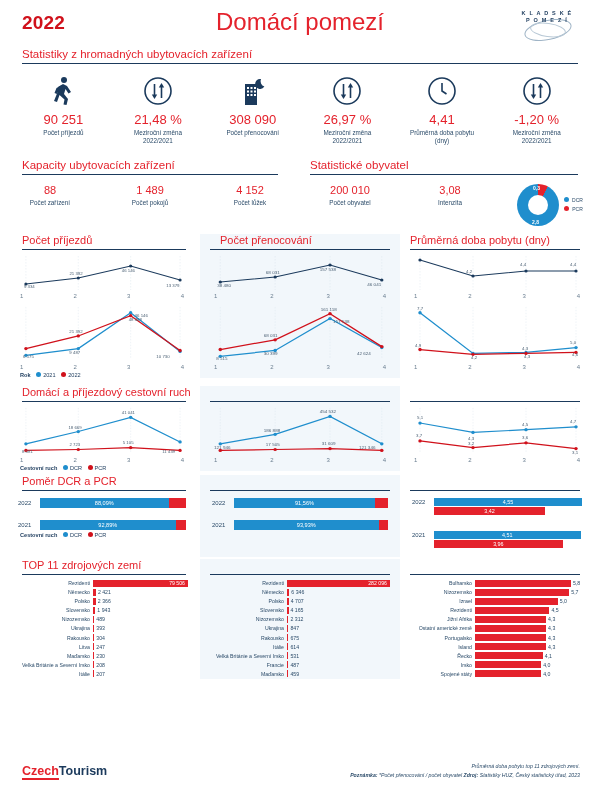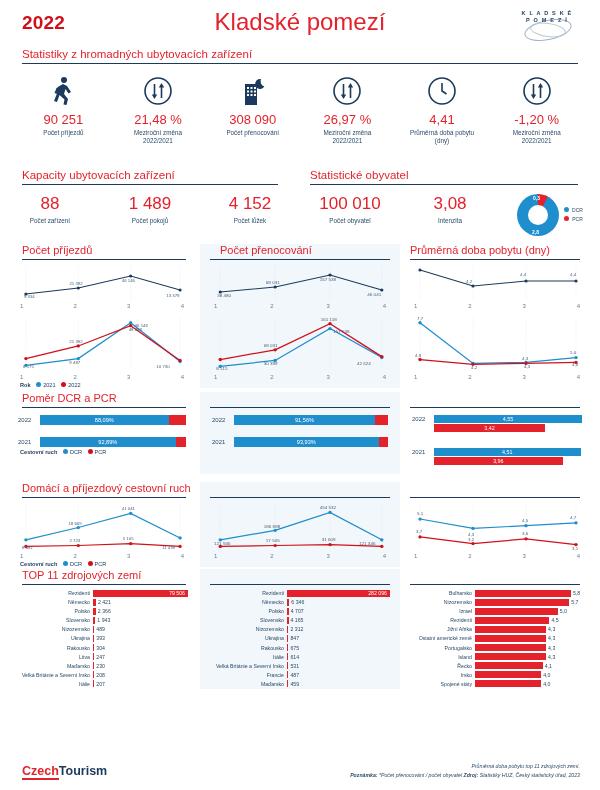--- a/index.html
+++ b/index.html
@@ -23,29 +23,29 @@
   .rule{height:0;border-top:1.6px solid #1b3a5c;margin:3px 22px 0 22px;}
 
   
   .kpis{display:flex;margin:10px 16px 0 16px;}
   .kpi{flex:1;text-align:center;}
   .kpi .ic{height:34px;display:flex;align-items:center;justify-content:center;}
   .kpi .val{color:#e4222c;font-size:13px;margin-top:4px;}
   .kpi .lab{color:#2b4b69;font-size:6.3px;line-height:8px;margin-top:2px;}
 
   
-  .dual{display:flex;margin-top:22px;}
+  .dual{display:flex;margin-top:12px;}
   .dual .col{flex:1;}
   .dual .col .sechead{padding-left:22px;}
   .dual .col.right .sechead{padding-left:10px;}
   .dual .col.right .rule{margin-left:10px;margin-right:22px;}
 
   .statrow{display:flex;margin-top:9px;}
   .stat{flex:1;text-align:center;}
-  .stat .v{color:#e4222c;font-size:17px;}
+  .stat .v{color:#e4222c;font-size:11px;}
   .stat .l{color:#2b4b69;font-size:6.3px;line-height:8px;margin-top:3px;}
 
   .donutwrap{display:flex;align-items:center;justify-content:center;gap:5px;}
   .donut{position:relative;width:42px;height:42px;border-radius:50%;
          background:conic-gradient(#e4222c 0deg 28deg,#1f8ecd 28deg 360deg);}
   .donut:after{content:"";position:absolute;left:11px;top:11px;width:20px;height:20px;border-radius:50%;background:#fff;}
   .donut .dl{position:absolute;font-size:5px;color:#fff;font-weight:bold;}
   .donut .dl.a{top:1px;left:16px;}
   .donut .dl.b{bottom:1px;left:15px;}
   .dlegend{font-size:5px;line-height:9px;color:#2b4b69;}
@@ -107,21 +107,21 @@
   .notes{position:absolute;right:20px;bottom:4px;text-align:right;font-size:5.2px;color:#2b4b69;line-height:9px;font-style:italic;}
   .notes b{font-style:italic;}
 </style>
 </head>
 <body>
 
 <div class="page">
 
   <div class="hdr">
     <div class="year">2022</div>
-    <div class="maintitle">Kladské pomezí</div>
+    <div class="maintitle">Domácí pomezí</div>
     <div class="logo">
       <div class="swirl"></div>
       <div class="swirl2"></div>
       <div class="lgtxt">K L A D S K É</div>
       <div class="lgtxt">P O M E Z Í</div>
     </div>
   </div>
   <div class="sechead">Statistiky z hromadných ubytovacích zařízení</div>
   <div class="rule"></div>
 
@@ -255,21 +255,21 @@
           <div class="l">Počet lůžek</div>
         </div>
       </div>
     </div>
 
     <div class="col right">
       <div class="sechead">Statistické obyvatel</div>
       <div class="rule"></div>
       <div class="statrow">
         <div class="stat">
-          <div class="v">100 010</div>
+          <div class="v">200 010</div>
           <div class="l">Počet obyvatel</div>
         </div>
         <div class="stat">
           <div class="v">3,08</div>
           <div class="l">Intenzita</div>
         </div>
         <div class="stat">
           <div class="donutwrap">
             <div class="donut">
               <div class="dl a">0,3</div>
@@ -491,20 +491,160 @@
               <circle cx="164" cy="49" r="1.7"></circle>
             </g>
           <g font-size="4.4" fill="#4a5f73" font-family="Liberation Sans">
             <text x="5" y="5">7,7</text>
             <text x="59" y="56">4,2</text>
             <text x="110" y="46">4,3</text>
             <text x="158" y="40">5,0</text>
             <text x="3" y="43">4,9</text>
             <text x="112" y="55">4,3</text>
             <text x="160" y="53">4,6</text>
+          </g>
+        </svg>
+        <div class="xaxis">
+          <span>1</span>
+          <span>2</span>
+          <span>3</span>
+          <span>4</span>
+        </div>
+      </div>
+      <div class="legend" style="visibility:hidden">&nbsp;</div>
+    </div>
+  </div>
+
+  <div class="grid">
+    <div class="gcol left">
+      <div class="panel-title">Domácí a příjezdový cestovní ruch</div>
+      <div class="panel-rule"></div>
+      <div class="chart">
+        <svg viewBox="0 0 170 55" preserveAspectRatio="none" height="52">
+          <g stroke="#dde6ee" stroke-width="0.5" stroke-dasharray="1.5,1.5">
+            <line x1="8" y1="2" x2="8" y2="49"></line>
+              <line x1="61" y1="2" x2="61" y2="49"></line>
+            <line x1="114" y1="2" x2="114" y2="49"></line>
+              <line x1="164" y1="2" x2="164" y2="49"></line>
+          </g>
+          <polyline points="8,40 61,27 114,12 164,38" fill="none" stroke="#1f8ecd" stroke-width="1.3"></polyline>
+          <polyline points="8,47 61,46 114,44 164,47" fill="none" stroke="#d0111b" stroke-width="1.3"></polyline>
+          <g fill="#1f8ecd">
+              <circle cx="8" cy="40" r="1.7"></circle>
+              <circle cx="61" cy="27" r="1.7"></circle>
+              <circle cx="114" cy="12" r="1.7"></circle>
+              <circle cx="164" cy="38" r="1.7"></circle>
+            </g>
+          <g fill="#d0111b">
+              <circle cx="8" cy="47" r="1.7"></circle>
+              <circle cx="61" cy="46" r="1.7"></circle>
+              <circle cx="114" cy="44" r="1.7"></circle>
+              <circle cx="164" cy="47" r="1.7"></circle>
+            </g>
+          <g font-size="4.4" fill="#4a5f73" font-family="Liberation Sans">
+            <text x="4" y="50">8 081</text>
+            <text x="51" y="24">18 669</text>
+            <text x="105" y="8">41 041</text>
+            <text x="146" y="50">11 439</text>
+            <text x="52" y="42">2 723</text>
+            <text x="106" y="40">5 105</text>
+          </g>
+        </svg>
+        <div class="xaxis">
+          <span>1</span>
+          <span>2</span>
+          <span>3</span>
+          <span>4</span>
+        </div>
+      </div>
+      <div class="legend">
+        <span style="font-weight:bold;margin:0">Cestovní ruch</span>
+        <i style="background:#1f8ecd;margin-left:4px"></i><span style="margin-left:0">DCR</span>
+        <i style="background:#d0111b;margin-left:4px"></i><span style="margin-left:0">PCR</span>
+      </div>
+    </div>
+
+    <div class="gcol mid">
+      <div class="panel-title" style="visibility:hidden">&nbsp;</div>
+      <div class="panel-rule"></div>
+      <div class="chart">
+        <svg viewBox="0 0 170 55" preserveAspectRatio="none" height="52">
+          <g stroke="#dbe6ef" stroke-width="0.5" stroke-dasharray="1.5,1.5">
+            <line x1="8" y1="2" x2="8" y2="49"></line>
+              <line x1="61" y1="2" x2="61" y2="49"></line>
+            <line x1="114" y1="2" x2="114" y2="49"></line>
+              <line x1="164" y1="2" x2="164" y2="49"></line>
+          </g>
+          <polyline points="8,40 61,30 114,11 164,40" fill="none" stroke="#1f8ecd" stroke-width="1.3"></polyline>
+          <polyline points="8,47 61,46 114,45 164,47" fill="none" stroke="#d0111b" stroke-width="1.3"></polyline>
+          <g fill="#1f8ecd">
+              <circle cx="8" cy="40" r="1.7"></circle>
+              <circle cx="61" cy="30" r="1.7"></circle>
+              <circle cx="114" cy="11" r="1.7"></circle>
+              <circle cx="164" cy="40" r="1.7"></circle>
+            </g>
+          <g fill="#d0111b">
+              <circle cx="8" cy="47" r="1.7"></circle>
+              <circle cx="61" cy="46" r="1.7"></circle>
+              <circle cx="114" cy="45" r="1.7"></circle>
+              <circle cx="164" cy="47" r="1.7"></circle>
+            </g>
+          <g font-size="4.4" fill="#4a5f73" font-family="Liberation Sans">
+            <text x="2" y="45">121 946</text>
+            <text x="50" y="27">186 888</text>
+            <text x="104" y="7">454 532</text>
+            <text x="142" y="45">121 346</text>
+            <text x="52" y="42">17 505</text>
+            <text x="106" y="41">31 609</text>
+          </g>
+        </svg>
+        <div class="xaxis">
+          <span>1</span>
+          <span>2</span>
+          <span>3</span>
+          <span>4</span>
+        </div>
+      </div>
+      <div class="legend" style="visibility:hidden">&nbsp;</div>
+    </div>
+
+    <div class="gcol right">
+      <div class="panel-title" style="visibility:hidden">&nbsp;</div>
+      <div class="panel-rule"></div>
+      <div class="chart">
+        <svg viewBox="0 0 170 55" preserveAspectRatio="none" height="52">
+          <g stroke="#dde6ee" stroke-width="0.5" stroke-dasharray="1.5,1.5">
+            <line x1="8" y1="2" x2="8" y2="49"></line>
+              <line x1="61" y1="2" x2="61" y2="49"></line>
+            <line x1="114" y1="2" x2="114" y2="49"></line>
+              <line x1="164" y1="2" x2="164" y2="49"></line>
+          </g>
+          <polyline points="8,18 61,28 114,25 164,22" fill="none" stroke="#1f8ecd" stroke-width="1.3"></polyline>
+          <polyline points="8,37 61,44 114,39 164,45" fill="none" stroke="#d0111b" stroke-width="1.3"></polyline>
+          <g fill="#1f8ecd">
+              <circle cx="8" cy="18" r="1.7"></circle>
+              <circle cx="61" cy="28" r="1.7"></circle>
+              <circle cx="114" cy="25" r="1.7"></circle>
+              <circle cx="164" cy="22" r="1.7"></circle>
+            </g>
+          <g fill="#d0111b">
+              <circle cx="8" cy="37" r="1.7"></circle>
+              <circle cx="61" cy="44" r="1.7"></circle>
+              <circle cx="114" cy="39" r="1.7"></circle>
+              <circle cx="164" cy="45" r="1.7"></circle>
+            </g>
+          <g font-size="4.4" fill="#4a5f73" font-family="Liberation Sans">
+            <text x="5" y="14">5,1</text>
+            <text x="56" y="36">4,3</text>
+            <text x="110" y="21">4,5</text>
+            <text x="158" y="18">4,7</text>
+            <text x="4" y="33">3,7</text>
+            <text x="56" y="41">3,2</text>
+            <text x="110" y="35">3,6</text>
+            <text x="160" y="51">3,1</text>
           </g>
         </svg>
         <div class="xaxis">
           <span>1</span>
           <span>2</span>
           <span>3</span>
           <span>4</span>
         </div>
       </div>
       <div class="legend" style="visibility:hidden">&nbsp;</div>
@@ -609,160 +749,20 @@
                   <span>3,96</span>
                 </div>
               </div>
             </div>
         </div>
       </div>
       <div class="legend" style="visibility:hidden">&nbsp;</div>
     </div>
   </div>
 
-  <div class="grid">
-    <div class="gcol left">
-      <div class="panel-title">Domácí a příjezdový cestovní ruch</div>
-      <div class="panel-rule"></div>
-      <div class="chart">
-        <svg viewBox="0 0 170 55" preserveAspectRatio="none" height="52">
-          <g stroke="#dde6ee" stroke-width="0.5" stroke-dasharray="1.5,1.5">
-            <line x1="8" y1="2" x2="8" y2="49"></line>
-              <line x1="61" y1="2" x2="61" y2="49"></line>
-            <line x1="114" y1="2" x2="114" y2="49"></line>
-              <line x1="164" y1="2" x2="164" y2="49"></line>
-          </g>
-          <polyline points="8,40 61,27 114,12 164,38" fill="none" stroke="#1f8ecd" stroke-width="1.3"></polyline>
-          <polyline points="8,47 61,46 114,44 164,47" fill="none" stroke="#d0111b" stroke-width="1.3"></polyline>
-          <g fill="#1f8ecd">
-              <circle cx="8" cy="40" r="1.7"></circle>
-              <circle cx="61" cy="27" r="1.7"></circle>
-              <circle cx="114" cy="12" r="1.7"></circle>
-              <circle cx="164" cy="38" r="1.7"></circle>
-            </g>
-          <g fill="#d0111b">
-              <circle cx="8" cy="47" r="1.7"></circle>
-              <circle cx="61" cy="46" r="1.7"></circle>
-              <circle cx="114" cy="44" r="1.7"></circle>
-              <circle cx="164" cy="47" r="1.7"></circle>
-            </g>
-          <g font-size="4.4" fill="#4a5f73" font-family="Liberation Sans">
-            <text x="4" y="50">8 081</text>
-            <text x="51" y="24">18 669</text>
-            <text x="105" y="8">41 041</text>
-            <text x="146" y="50">11 439</text>
-            <text x="52" y="42">2 723</text>
-            <text x="106" y="40">5 105</text>
-          </g>
-        </svg>
-        <div class="xaxis">
-          <span>1</span>
-          <span>2</span>
-          <span>3</span>
-          <span>4</span>
-        </div>
-      </div>
-      <div class="legend">
-        <span style="font-weight:bold;margin:0">Cestovní ruch</span>
-        <i style="background:#1f8ecd;margin-left:4px"></i><span style="margin-left:0">DCR</span>
-        <i style="background:#d0111b;margin-left:4px"></i><span style="margin-left:0">PCR</span>
-      </div>
-    </div>
-
-    <div class="gcol mid">
-      <div class="panel-title" style="visibility:hidden">&nbsp;</div>
-      <div class="panel-rule"></div>
-      <div class="chart">
-        <svg viewBox="0 0 170 55" preserveAspectRatio="none" height="52">
-          <g stroke="#dbe6ef" stroke-width="0.5" stroke-dasharray="1.5,1.5">
-            <line x1="8" y1="2" x2="8" y2="49"></line>
-              <line x1="61" y1="2" x2="61" y2="49"></line>
-            <line x1="114" y1="2" x2="114" y2="49"></line>
-              <line x1="164" y1="2" x2="164" y2="49"></line>
-          </g>
-          <polyline points="8,40 61,30 114,11 164,40" fill="none" stroke="#1f8ecd" stroke-width="1.3"></polyline>
-          <polyline points="8,47 61,46 114,45 164,47" fill="none" stroke="#d0111b" stroke-width="1.3"></polyline>
-          <g fill="#1f8ecd">
-              <circle cx="8" cy="40" r="1.7"></circle>
-              <circle cx="61" cy="30" r="1.7"></circle>
-              <circle cx="114" cy="11" r="1.7"></circle>
-              <circle cx="164" cy="40" r="1.7"></circle>
-            </g>
-          <g fill="#d0111b">
-              <circle cx="8" cy="47" r="1.7"></circle>
-              <circle cx="61" cy="46" r="1.7"></circle>
-              <circle cx="114" cy="45" r="1.7"></circle>
-              <circle cx="164" cy="47" r="1.7"></circle>
-            </g>
-          <g font-size="4.4" fill="#4a5f73" font-family="Liberation Sans">
-            <text x="2" y="45">121 946</text>
-            <text x="50" y="27">186 888</text>
-            <text x="104" y="7">454 532</text>
-            <text x="142" y="45">121 346</text>
-            <text x="52" y="42">17 505</text>
-            <text x="106" y="41">31 609</text>
-          </g>
-        </svg>
-        <div class="xaxis">
-          <span>1</span>
-          <span>2</span>
-          <span>3</span>
-          <span>4</span>
-        </div>
-      </div>
-      <div class="legend" style="visibility:hidden">&nbsp;</div>
-    </div>
-
-    <div class="gcol right">
-      <div class="panel-title" style="visibility:hidden">&nbsp;</div>
-      <div class="panel-rule"></div>
-      <div class="chart">
-        <svg viewBox="0 0 170 55" preserveAspectRatio="none" height="52">
-          <g stroke="#dde6ee" stroke-width="0.5" stroke-dasharray="1.5,1.5">
-            <line x1="8" y1="2" x2="8" y2="49"></line>
-              <line x1="61" y1="2" x2="61" y2="49"></line>
-            <line x1="114" y1="2" x2="114" y2="49"></line>
-              <line x1="164" y1="2" x2="164" y2="49"></line>
-          </g>
-          <polyline points="8,18 61,28 114,25 164,22" fill="none" stroke="#1f8ecd" stroke-width="1.3"></polyline>
-          <polyline points="8,37 61,44 114,39 164,45" fill="none" stroke="#d0111b" stroke-width="1.3"></polyline>
-          <g fill="#1f8ecd">
-              <circle cx="8" cy="18" r="1.7"></circle>
-              <circle cx="61" cy="28" r="1.7"></circle>
-              <circle cx="114" cy="25" r="1.7"></circle>
-              <circle cx="164" cy="22" r="1.7"></circle>
-            </g>
-          <g fill="#d0111b">
-              <circle cx="8" cy="37" r="1.7"></circle>
-              <circle cx="61" cy="44" r="1.7"></circle>
-              <circle cx="114" cy="39" r="1.7"></circle>
-              <circle cx="164" cy="45" r="1.7"></circle>
-            </g>
-          <g font-size="4.4" fill="#4a5f73" font-family="Liberation Sans">
-            <text x="5" y="14">5,1</text>
-            <text x="56" y="36">4,3</text>
-            <text x="110" y="21">4,5</text>
-            <text x="158" y="18">4,7</text>
-            <text x="4" y="33">3,7</text>
-            <text x="56" y="41">3,2</text>
-            <text x="110" y="35">3,6</text>
-            <text x="160" y="51">3,1</text>
-          </g>
-        </svg>
-        <div class="xaxis">
-          <span>1</span>
-          <span>2</span>
-          <span>3</span>
-          <span>4</span>
-        </div>
-      </div>
-      <div class="legend" style="visibility:hidden">&nbsp;</div>
-    </div>
-  </div>
-
   <div class="grid" style="margin-top:2px">
     <div class="gcol left">
       <div class="panel-title">TOP 11 zdrojových zemí</div>
       <div class="panel-rule"></div>
       <div class="top11" id="t11a">
           <div class="trow">
             <div class="tname" style="width: 74px;">Rezidenti</div>
             <div class="tbarwrap">
               <div class="tbar" style="width: 100%;"></div>
               <div class="tval inside" style="right: 3px;">79 506</div>

